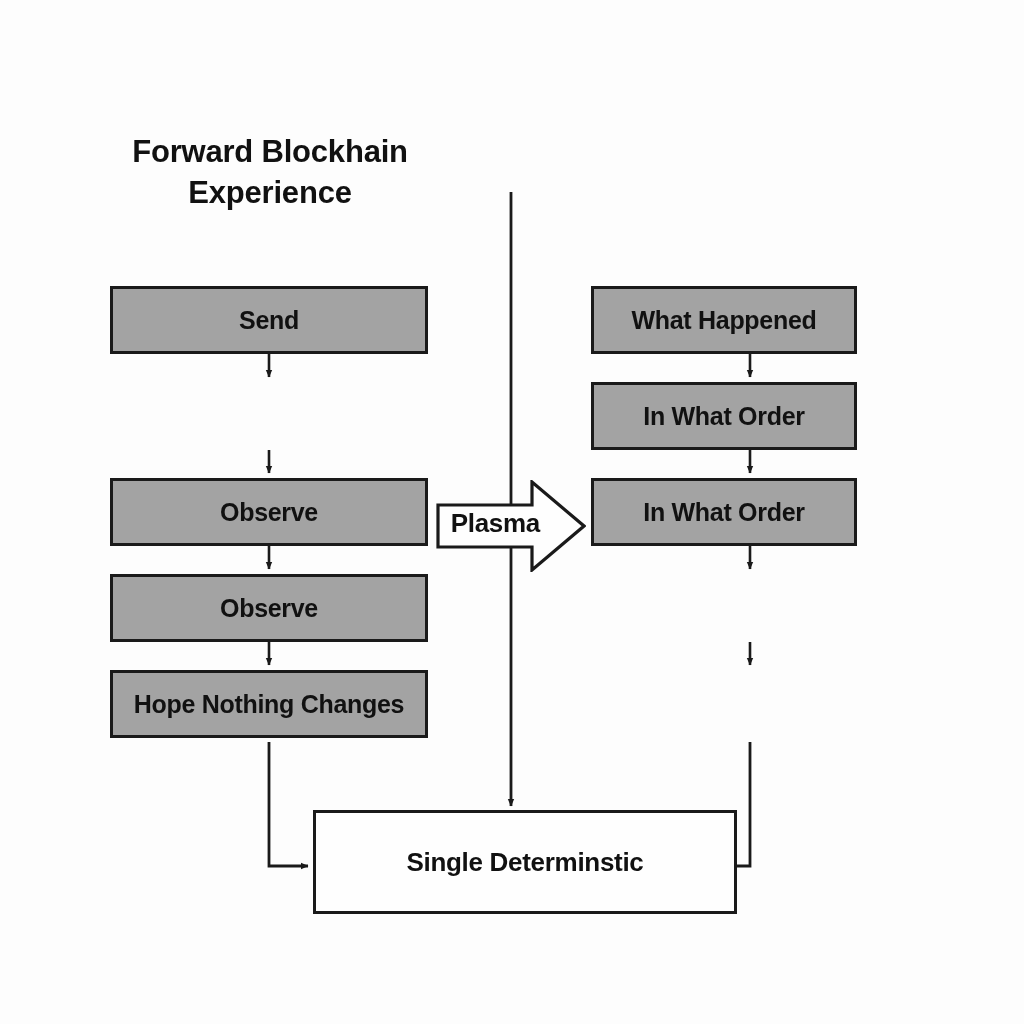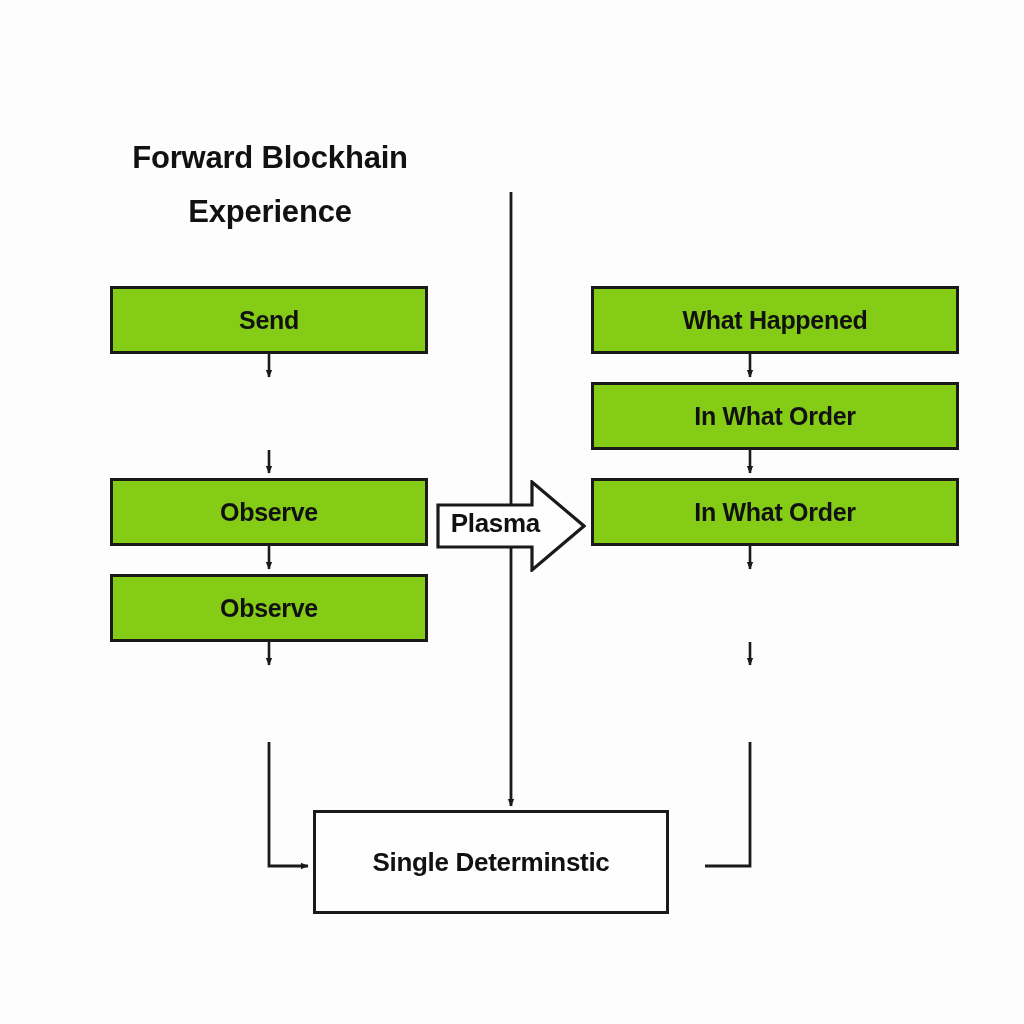--- a/index.html
+++ b/index.html
@@ -15,53 +15,53 @@
     background: #fdfdfd;
     font-family: "Liberation Sans", sans-serif;
     overflow: hidden;
   }
 
   
   .col-title {
     position: absolute;
     font-weight: bold;
     font-size: 31px;
-    line-height: 54px;
+    line-height: 41px;
     color: #111111;
     text-align: center;
     letter-spacing: -0.2px;
   }
   #title-left  { left: 95px;  top: 131px; width: 350px; }
   #title-right { left: 575px; top: 131px; width: 350px; }
 
   
   .node {
     position: absolute;
     border: 3px solid #1a1a1a;
-    background: #84cc16;
+    background: #a3a3a3;
     display: flex;
     align-items: center;
     justify-content: center;
     box-sizing: border-box;
     font-weight: bold;
     font-size: 25px;
     color: #111111;
     letter-spacing: -0.3px;
     white-space: nowrap;
   }
   .node.left  { left: 110px; width: 318px; height: 68px; }
-  .node.right { left: 591px; width: 368px; height: 68px; }
+  .node.right { left: 591px; width: 266px; height: 68px; }
 
   .node.wide-text { font-size: 25px; }
 
   #end-state {
     position: absolute;
     left: 313px;
     top: 810px;
-    width: 356px;
+    width: 424px;
     height: 104px;
     border: 3px solid #1a1a1a;
     background: #fefefe;
     box-sizing: border-box;
     display: flex;
     flex-direction: column;
     align-items: center;
     justify-content: center;
     font-weight: bold;
     font-size: 26px;
@@ -133,20 +133,21 @@
     <line x1="511" y1="192" x2="511" y2="806" stroke="#1a1a1a" stroke-width="2.8" fill="none" marker-end="url(#arrowhead)"></line>
 
     <polyline points="269,742 269,866 308,866" stroke="#1a1a1a" stroke-width="2.8" fill="none" marker-end="url(#arrowhead)"></polyline>
 
     <polyline points="750,742 750,866 705,866" stroke="#1a1a1a" stroke-width="2.8" fill="none"></polyline>
   </svg>
 
   <div class="node left" style="top:286px">Send</div>
   <div class="node left" style="top:478px">Observe</div>
   <div class="node left" style="top:574px">Observe</div>
+  <div class="node left wide-text" style="top:670px">Hope Nothing Changes</div>
 
   <div class="node right" style="top:286px">What Happened</div>
   <div class="node right" style="top:382px">In What Order</div>
   <div class="node right" style="top:478px">In What Order</div>
 
   <svg id="plasma-arrow" viewBox="0 0 150 92" xmlns="http://www.w3.org/2000/svg">
     <path d="M2,25 L96,25 L96,2 L148,46 L96,90 L96,67 L2,67 Z" fill="#fefefe" stroke="#1a1a1a" stroke-width="3.2" stroke-linejoin="miter"></path>
   </svg>
   <div id="plasma-label">Plasma</div>
 

